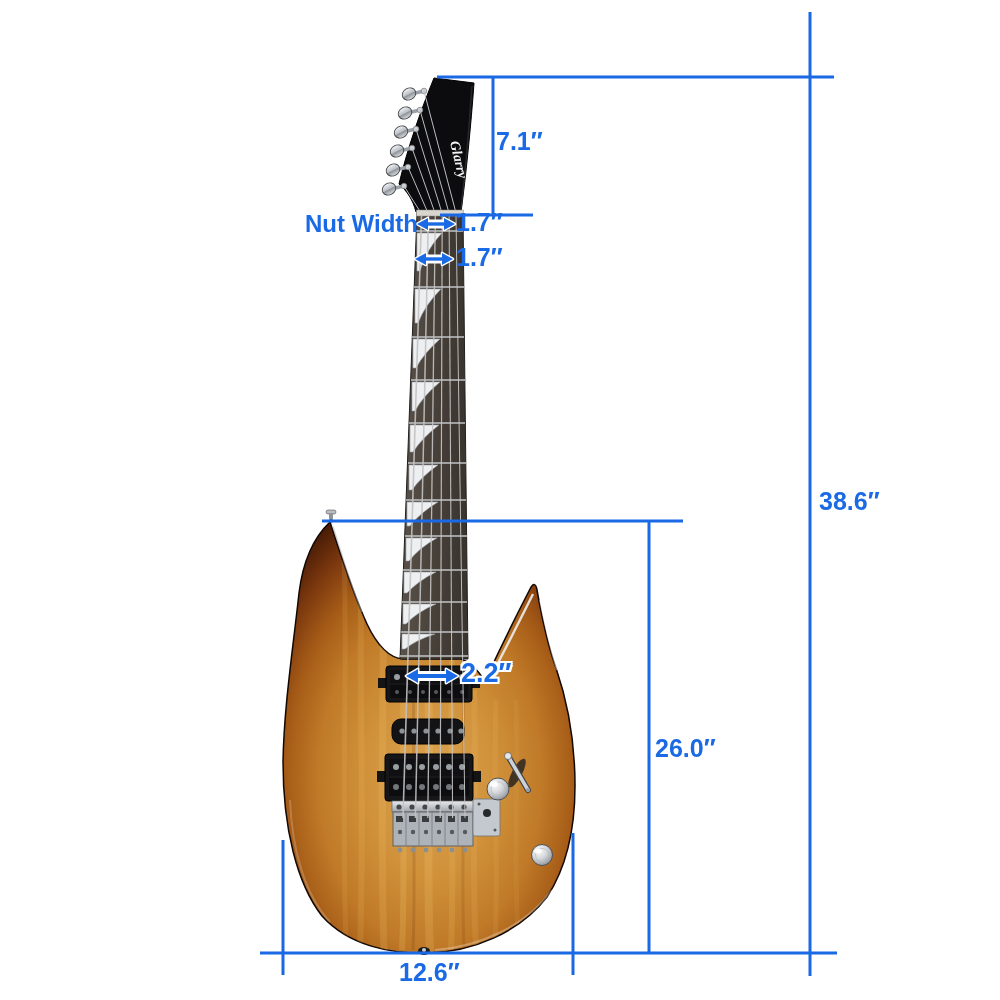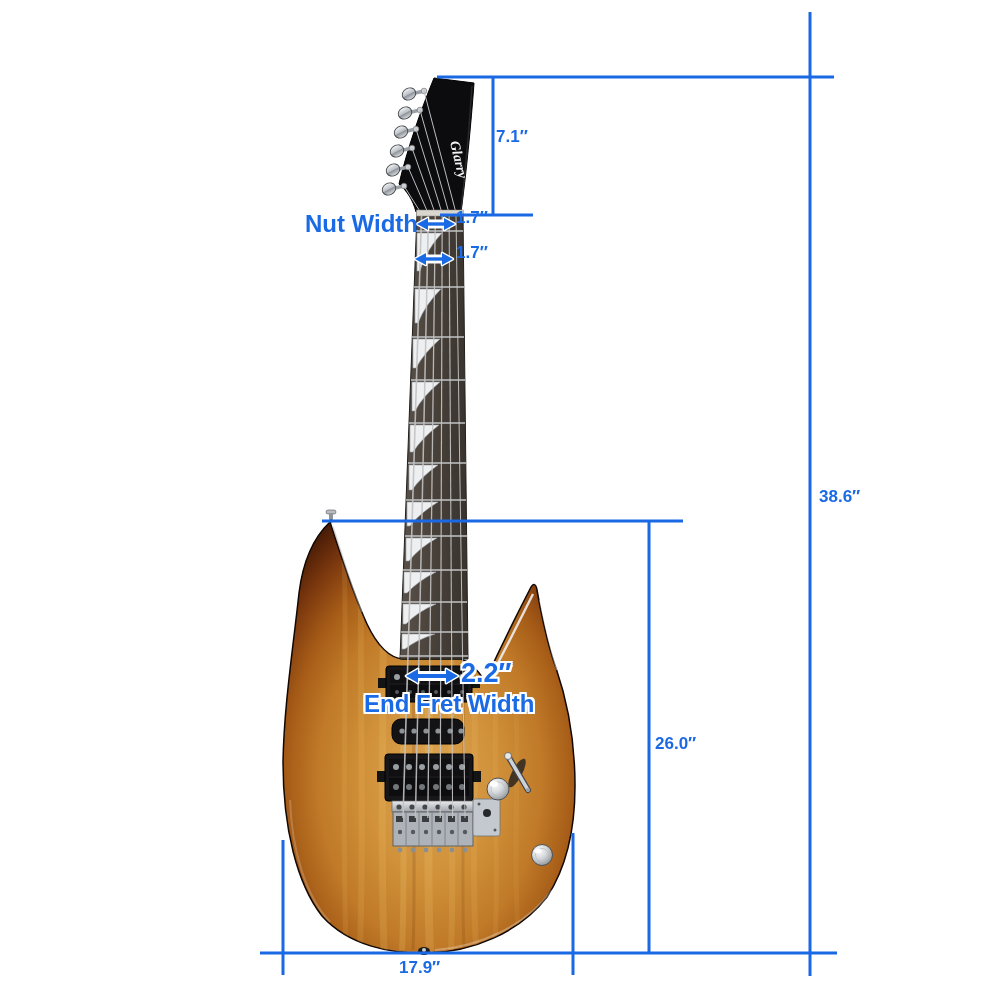--- a/index.html
+++ b/index.html
@@ -1,19 +1,19 @@
 <!DOCTYPE html>
 <html><head>
 <meta charset="utf-8">
 <style>
   html,body{margin:0;padding:0;background:#fff;}
   .stage{position:relative;width:1000px;height:1000px;background:#ffffff;overflow:hidden;
          font-family:"Liberation Sans",sans-serif;}
   .layer{position:absolute;left:0;top:0;width:1000px;height:1000px;}
-  .label{position:absolute;color:#1B6AE5;font-weight:600;font-size:17px;line-height:1.05;
+  .label{position:absolute;color:#1B6AE5;font-weight:600;font-size:25px;line-height:1.05;
          white-space:nowrap;letter-spacing:0;}
   .label.word{font-size:24px;}
   .label.ralign{text-align:center;}
   .label.outlined{font-weight:700;
     text-shadow:-2px -2px 0 #fff,2px -2px 0 #fff,-2px 2px 0 #fff,2px 2px 0 #fff,
                  0 -2px 0 #fff,0 2px 0 #fff,-2px 0 0 #fff,2px 0 0 #fff,
                  -1px -1px 0 #fff,1px 1px 0 #fff;text-align:center;}
 </style>
 </head>
 <body>
@@ -342,21 +342,20 @@
   </svg>
 
   <div class="label" style="left:496px;top:128px">7.1″</div>
 
   <div class="label word ralign" style="right:582px;top:211px">Nut Width</div>
   <div class="label" style="left:456px;top:209px">1.7″</div>
 
   <div class="label" style="left:456px;top:244px">1.7″</div>
 
   <div class="label outlined" style="left:461px;top:659px;font-size:27px">2.2″</div>
-  <div class="label outlined" style="left:364px;top:691px;font-size:24px">End Fret Width</div>
 
   <div class="label" style="left:655px;top:735px">26.0″</div>
 
   <div class="label" style="left:819px;top:488px">38.6″</div>
 
-  <div class="label" style="left:399px;top:959px">17.9″</div>
+  <div class="label" style="left:399px;top:959px">12.6″</div>
 
 </div>
 
 </body></html>

